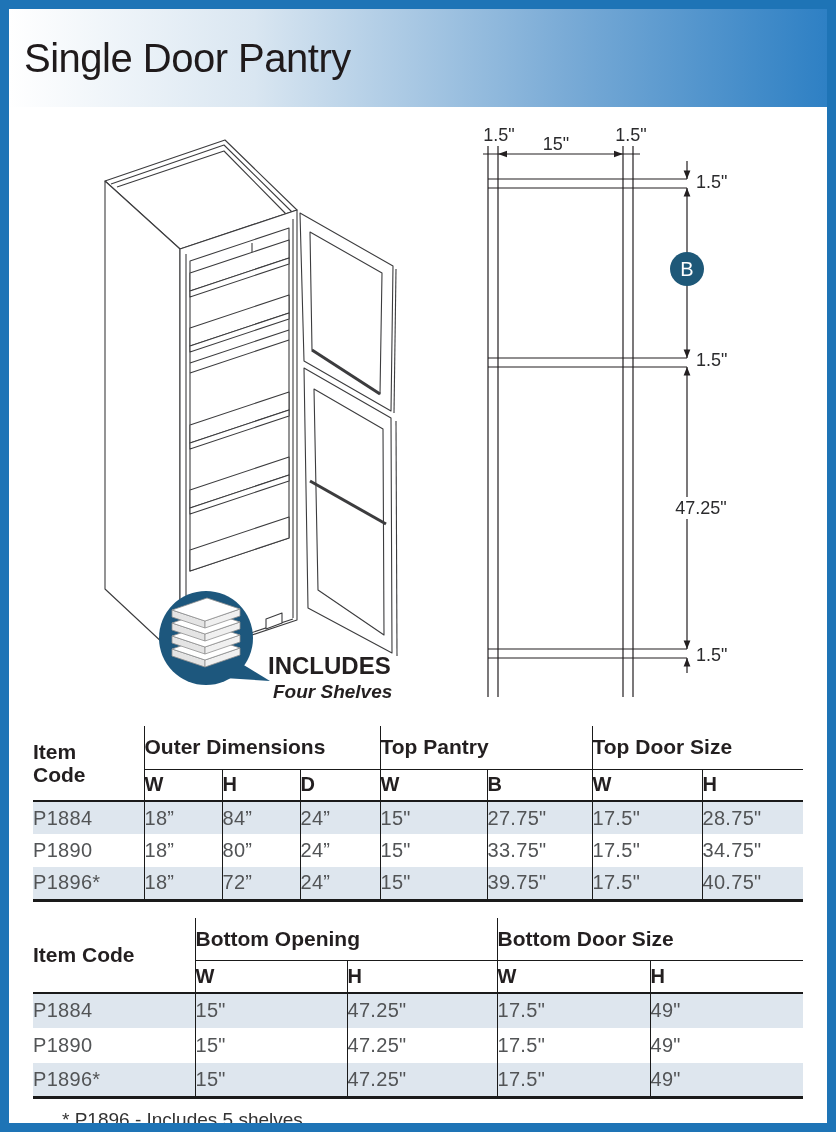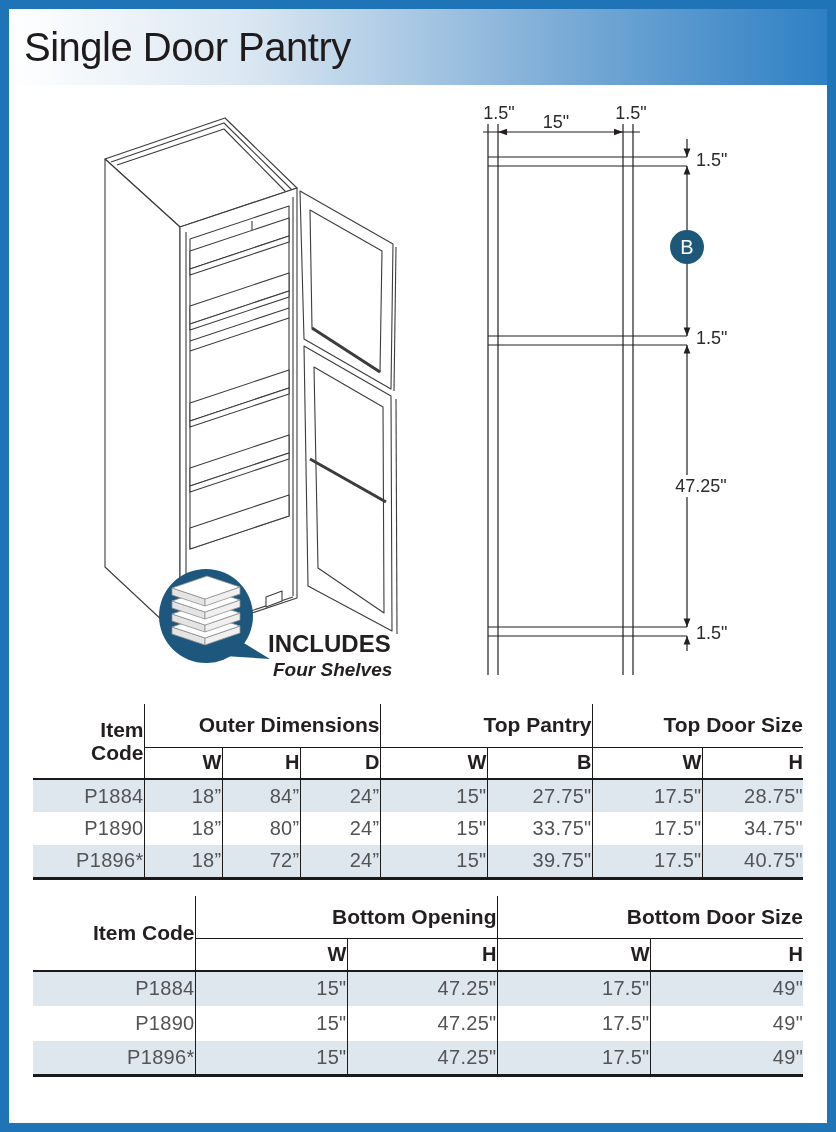--- a/index.html
+++ b/index.html
@@ -2,36 +2,36 @@
 <html><head>
 <meta charset="utf-8">
 <style>
   * { margin:0; padding:0; box-sizing:border-box; }
   body { background:#ffffff; font-family:"Liberation Sans", sans-serif; }
   .page {
     position:relative; width:836px; height:1132px;
     border:9px solid #1e74b6; background:#ffffff; overflow:hidden;
   }
   .header {
-    position:relative; height:76px;
+    position:relative; height:98px;
     background:linear-gradient(90deg,#ffffff 0%,#d9e6f1 30%,#7aabd6 68%,#2e80c4 100%);
     display:flex; align-items:center;
   }
   .header h1 {
     margin-left:15px; font-size:40px; font-weight:400; letter-spacing:-0.5px;
     color:#1f1a1b;
   }
   .art { position:relative; height:604px; }
   .art svg { position:absolute; left:-9px; top:0; width:836px; height:604px; }
   svg text { font-family:"Liberation Sans", sans-serif; }
 
   .tables { padding:15px 0 0 24px; }
   .spec-table { border-collapse:collapse; table-layout:fixed; width:770px; color:#231f20;
                 border-bottom:3px solid #1a1a1a; }
-  .spec-table th, .spec-table td { text-align:right; padding:0; vertical-align:middle; }
+  .spec-table th, .spec-table td { text-align:left; padding:0; vertical-align:middle; }
   .spec-table th { font-weight:bold; font-size:21px; color:#231f20; }
   tr.grp th { height:43px; }
   tr.grp th.group { border-bottom:1.5px solid #1a1a1a; }
   tr.sub th { height:32px; font-size:20px; border-bottom:2px solid #1a1a1a; }
   th.corner { border-bottom:2px solid #1a1a1a; }
   th.corner div { font-size:21px; line-height:1.1; }
   .bl { border-left:1.3px solid #1a1a1a; }
   .t1 tbody td { height:33px; }
   .t2 tbody td { height:35px; }
   .spec-table tbody td { font-size:20px; color:#525456; font-weight:400; letter-spacing:0.3px;margin-top:32px; }
@@ -288,15 +288,16 @@
         <tr class="alt">
           <td>P1896*</td>
           <td class="bl">15"</td>
           <td class="bl">47.25"</td>
           <td class="bl">17.5"</td>
           <td class="bl">49"</td>
         </tr>
       </tbody>
     </table>
 
+    <div class="footnote">* P1896 - Includes 5 shelves</div>
   </div>
 
 </div>
 
 </body></html>

